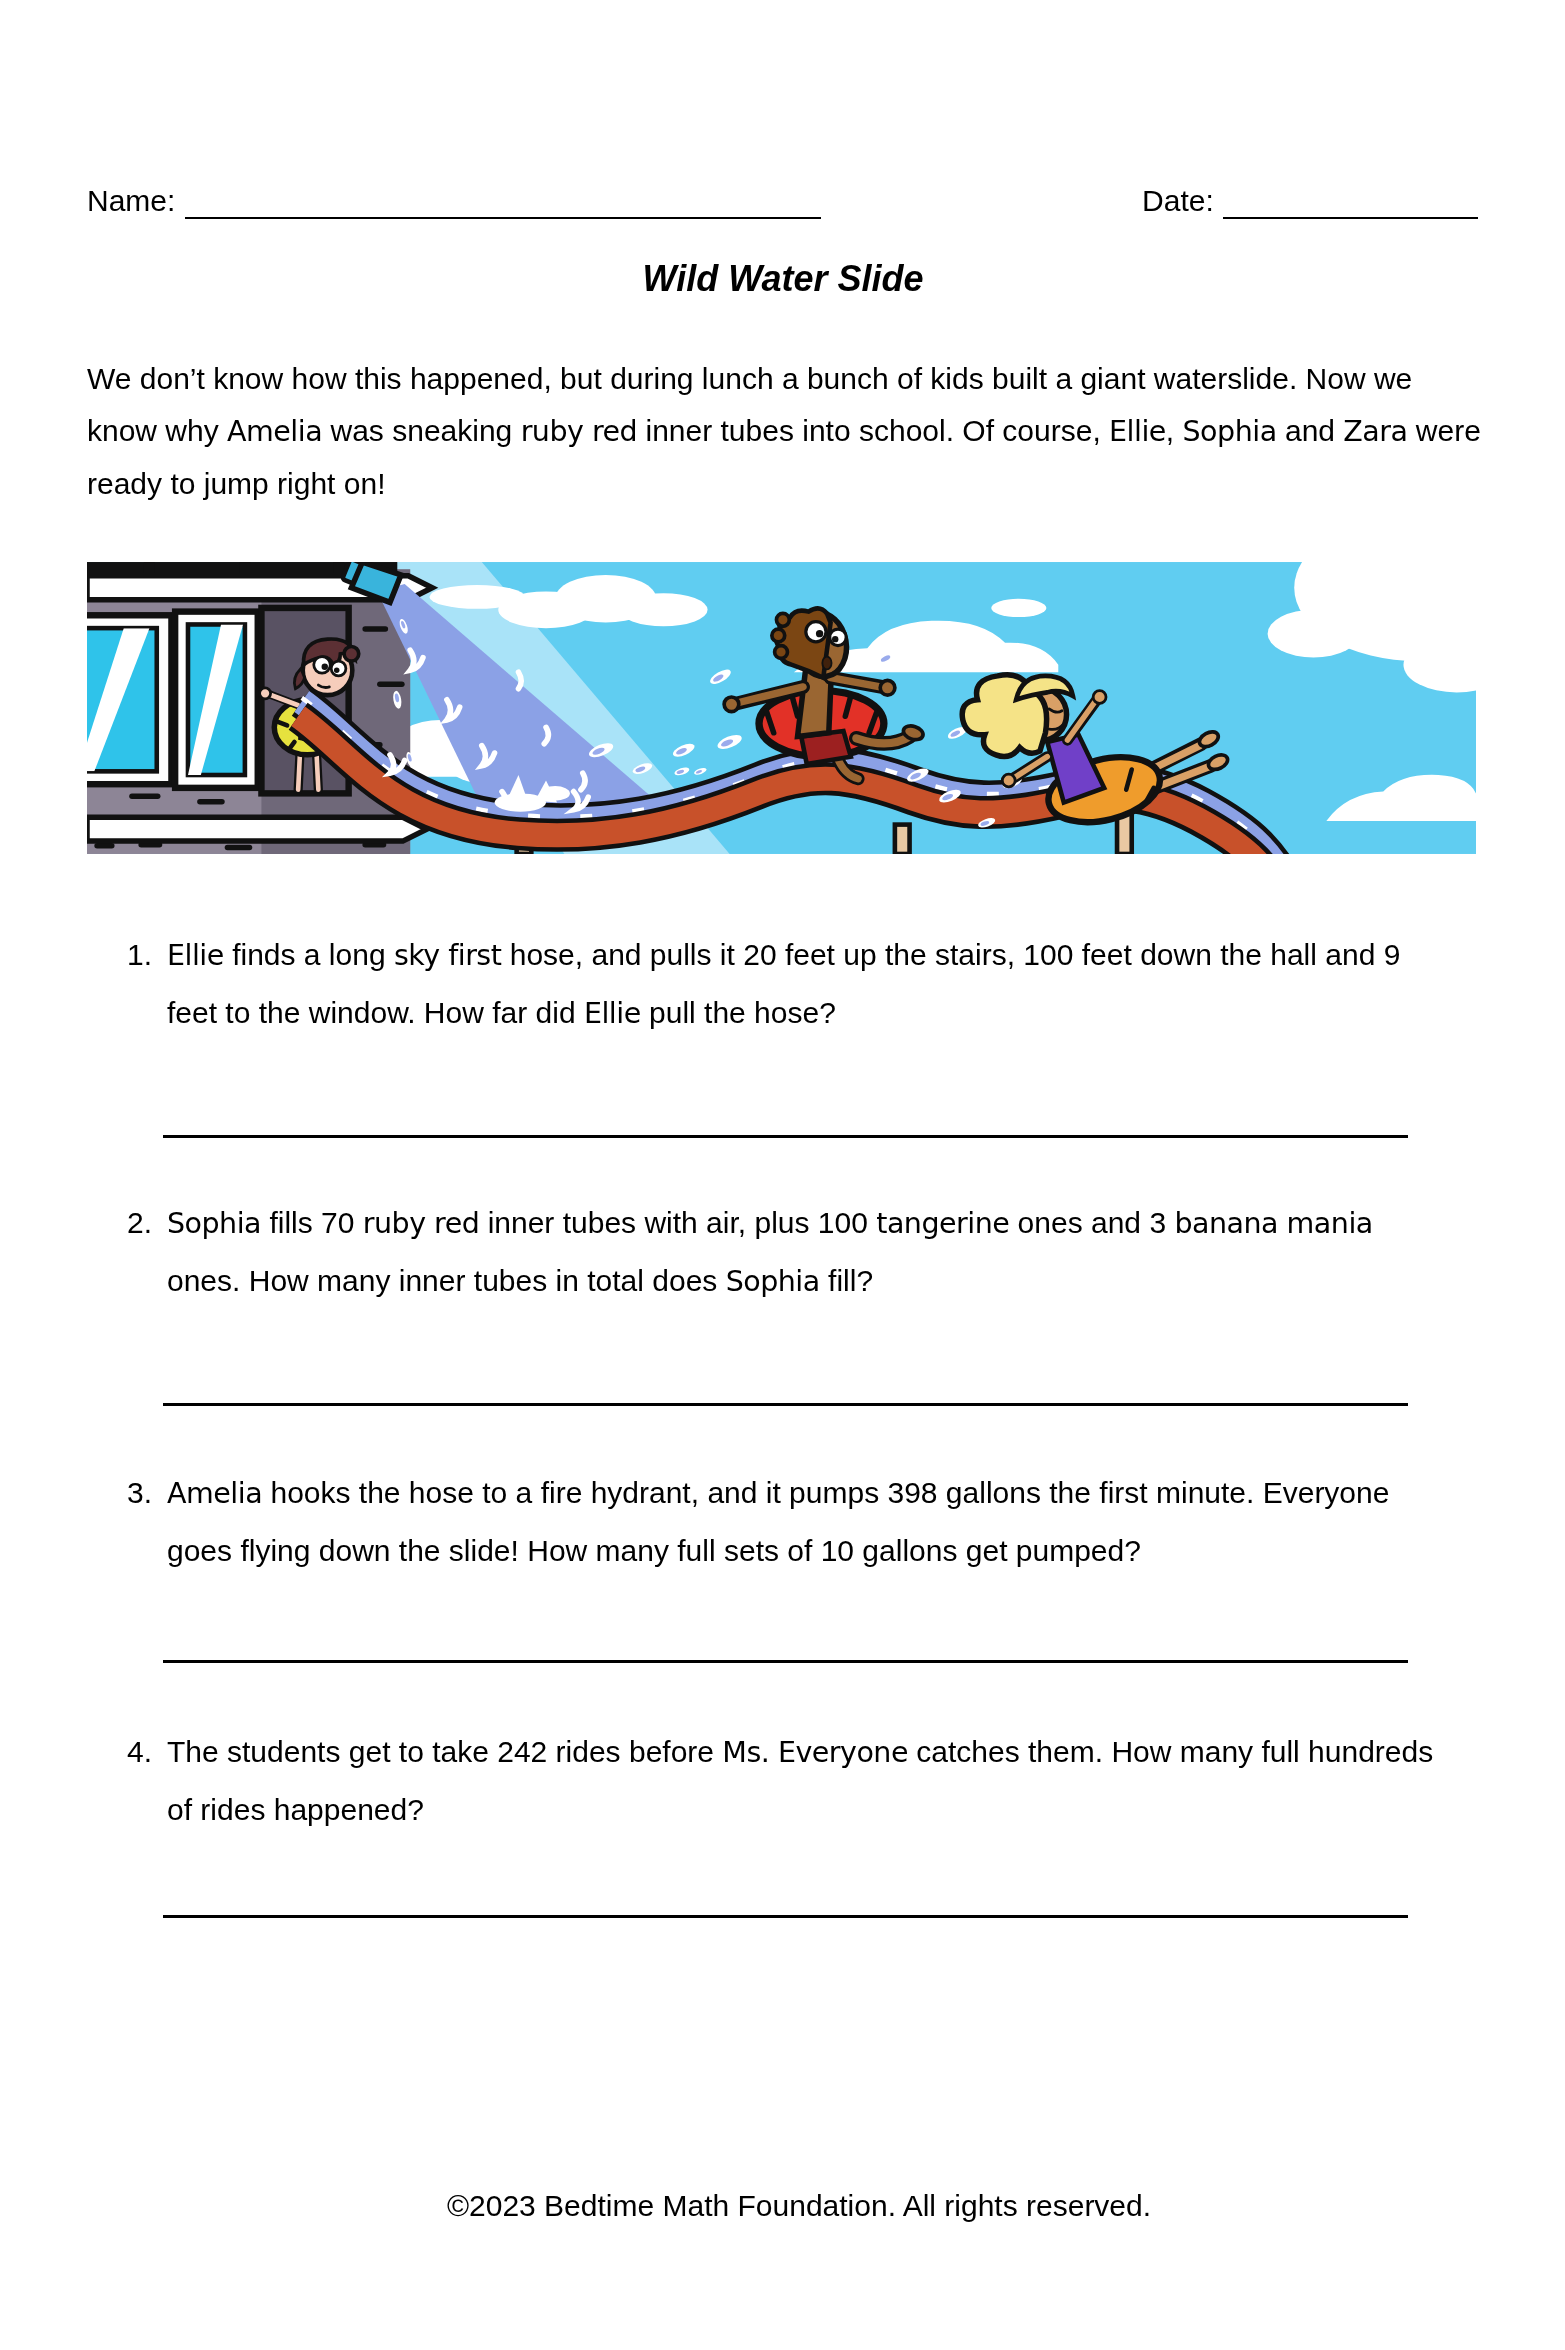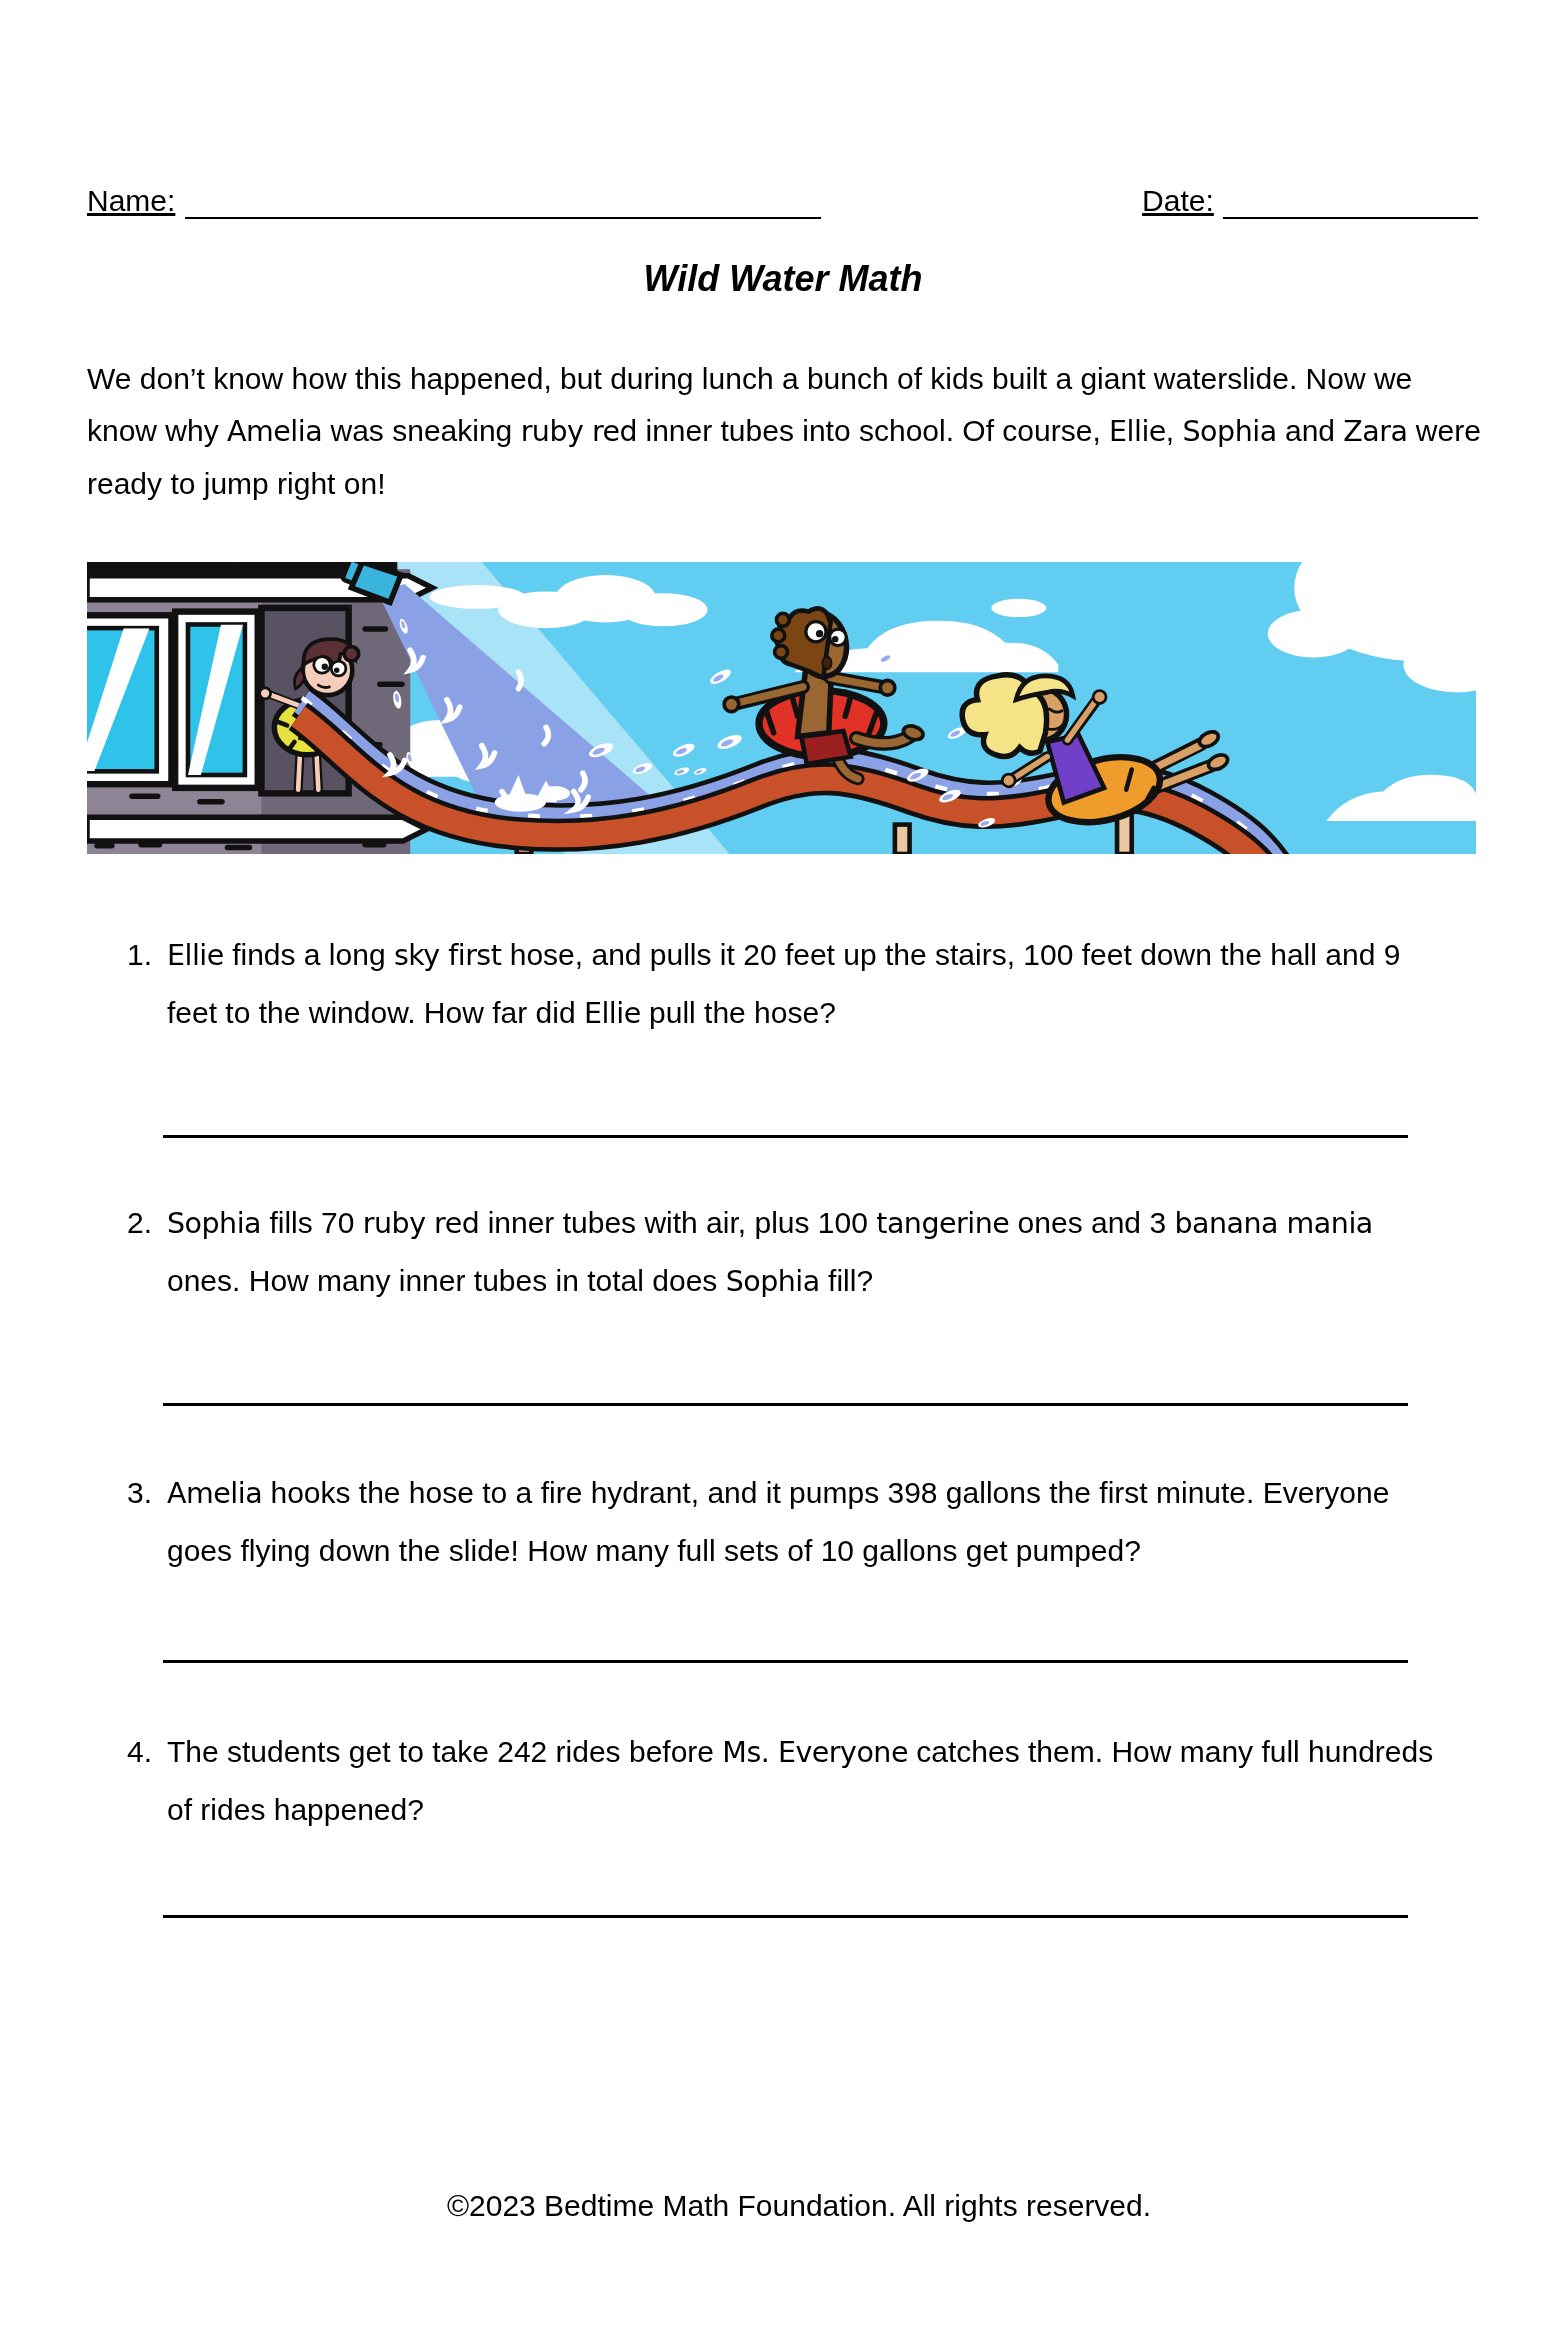--- a/index.html
+++ b/index.html
@@ -11,21 +11,21 @@
     color:#000;
     overflow:hidden;
   }
   
   .header-row{
     position:absolute;left:87px;top:182px;width:1391px;
     display:flex;justify-content:space-between;align-items:flex-end;
     font-size:30px;
   }
   .field-group{display:flex;align-items:flex-end;}
-  .field-label{line-height:37px;white-space:nowrap;text-decoration:underline;}
+  .field-label{line-height:37px;white-space:nowrap;}
   .blank{display:inline-block;border-bottom:2.8px solid #000;height:33px;margin-left:9.2px;}
   .name-blank{width:636px;}
   .date-blank{width:255px;}
   
   .title{
     position:absolute;left:0;top:258px;width:1566px;
     text-align:center;font-size:36px;font-weight:bold;font-style:italic;
   }
   
   .intro{
@@ -69,21 +69,21 @@
     <div class="field-group">
       <span class="field-label">Name:</span>
       <span class="blank name-blank"></span>
     </div>
     <div class="field-group">
       <span class="field-label">Date:</span>
       <span class="blank date-blank"></span>
     </div>
   </div>
 
-  <div class="title">Wild Water Math</div>
+  <div class="title">Wild Water Slide</div>
 
   <div class="intro"><span>We don’t know how this happened, but during lunch a bunch of kids built a giant waterslide. Now we know why </span><span class="hand">Amelia</span><span> was sneaking </span><span class="hand">ruby red</span><span> inner tubes into school. Of course, </span><span class="hand">Ellie</span><span>, </span><span class="hand">Sophia</span><span> and </span><span class="hand">Zara</span><span> were ready to jump right on!</span></div>
 
   <svg class="illustration" viewBox="0 0 1513 318" xmlns="http://www.w3.org/2000/svg">
     <defs>
       <clipPath id="ga">
           <rect x="-10" y="72" width="86" height="156"></rect>
         </clipPath>
       <clipPath id="gb">
           <rect x="110" y="68" width="62" height="164"></rect>

